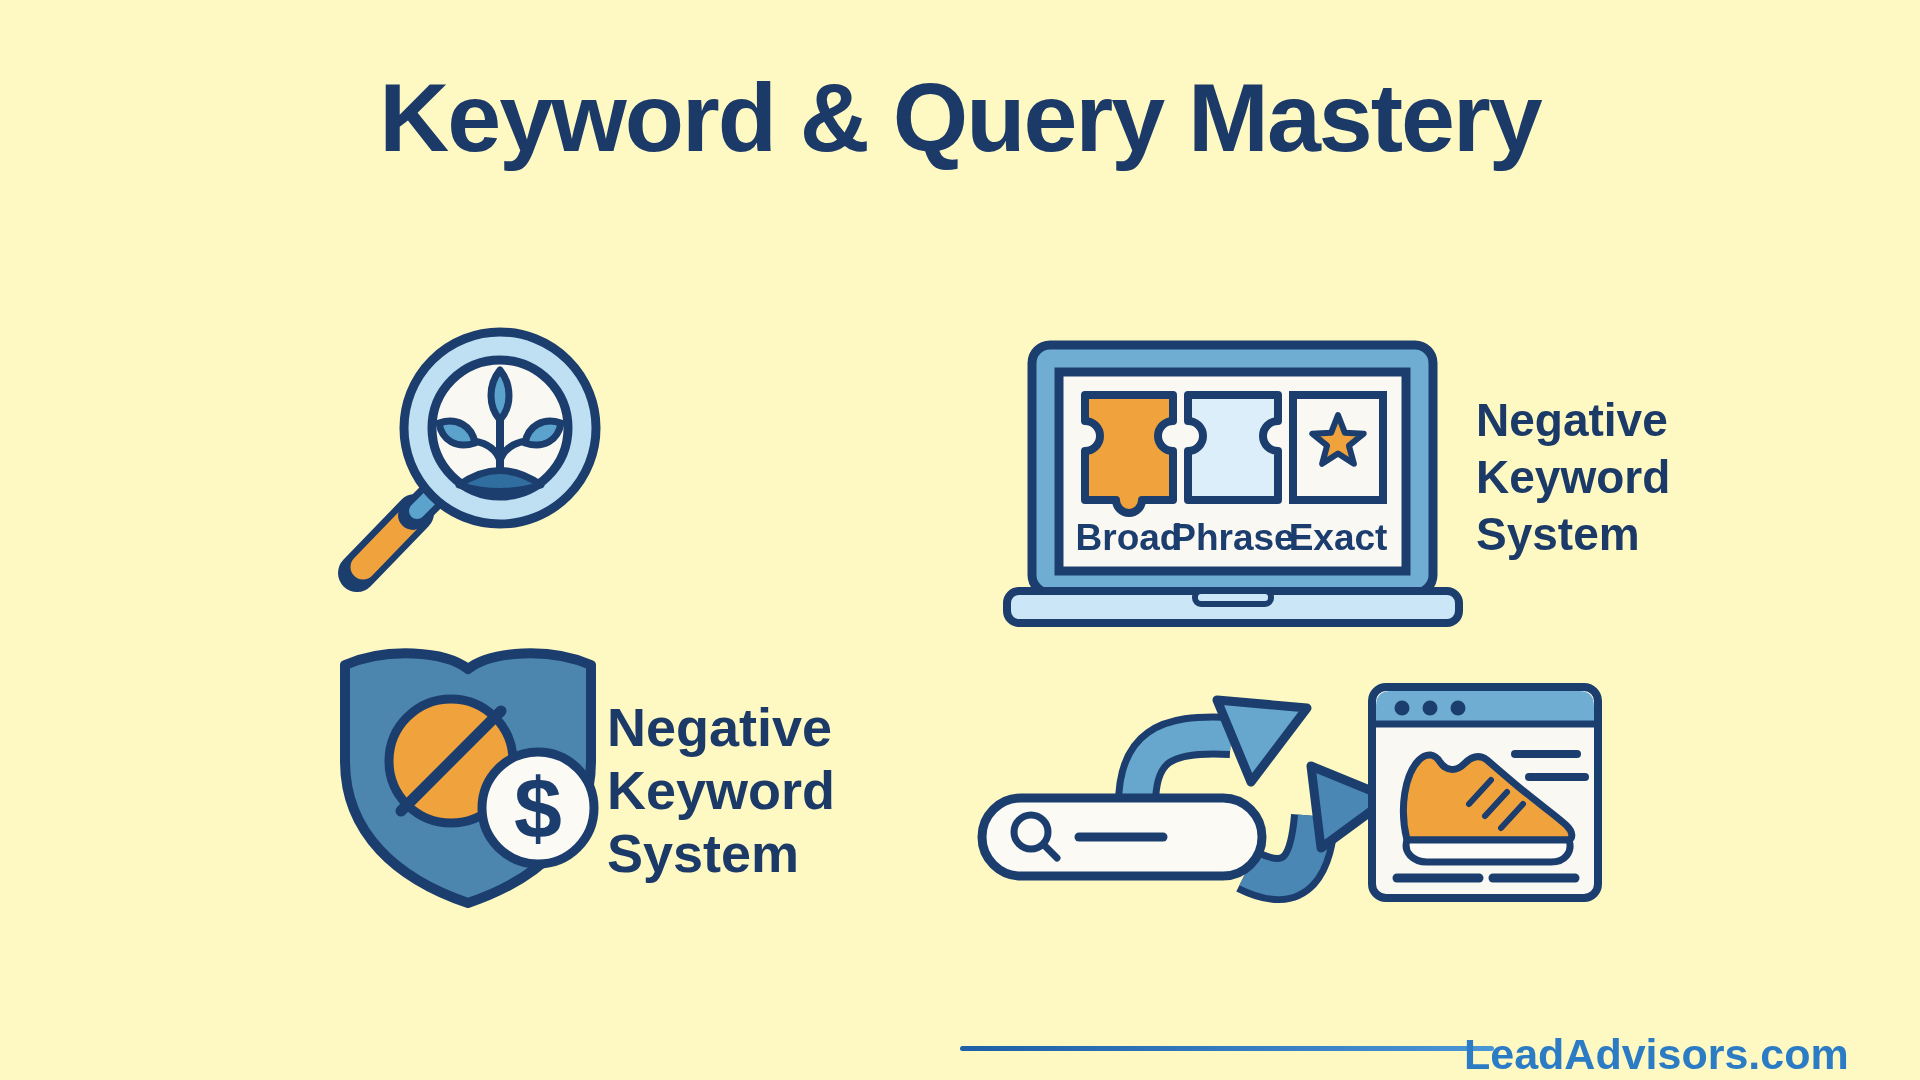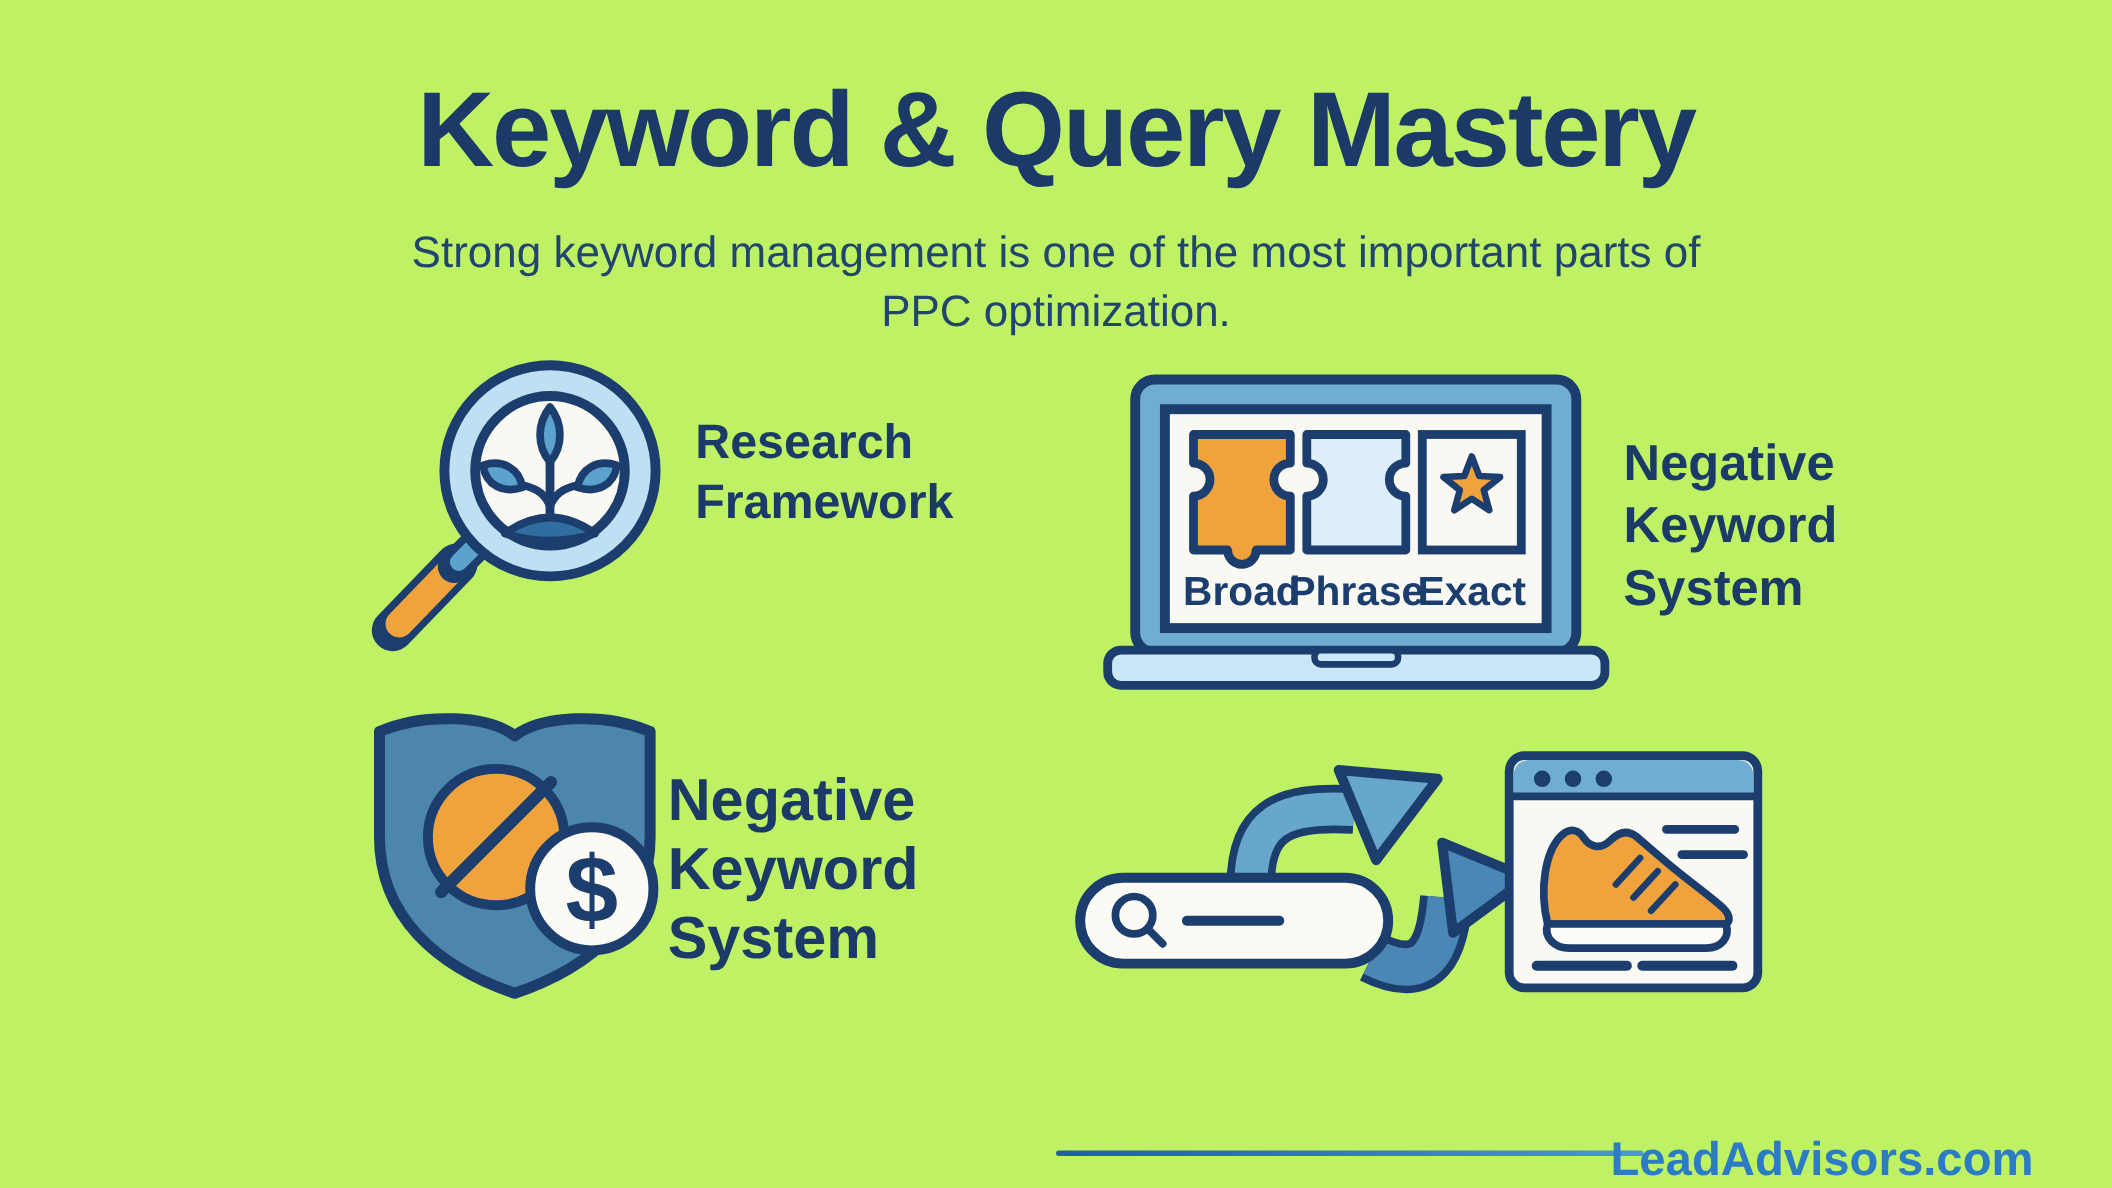--- a/index.html
+++ b/index.html
@@ -1,21 +1,21 @@
 <!DOCTYPE html>
 <html><head>
 <meta charset="utf-8">
 <style>
   * { margin: 0; padding: 0; box-sizing: border-box; }
   html,body { background: #ffffff; }
   .canvas {
     position: relative;
     width: 1920px;
     height: 1080px;
-    background: #bef264;
+    background: #fef9c3;
     font-family: "Liberation Sans", sans-serif;
     overflow: hidden;
   }
   .abs { position: absolute; }
   .title {
     left: 0; right: 0; top: 62px;
     text-align: center;
     font-size: 97px;
     font-weight: bold;
     letter-spacing: -2px;
@@ -54,22 +54,20 @@
   svg { overflow: visible; display: block; }
   .svg-label { font: bold 37px "Liberation Sans", sans-serif; fill: #1C3E6E; }
   .dollar    { font: bold 86px "Liberation Sans", sans-serif; fill: #1C3E6E; }
 </style>
 </head>
 <body>
 
 <div class="canvas">
 
   <h1 class="abs title">Keyword &amp; Query Mastery</h1>
-  <p class="abs subtitle">Strong keyword management is one of the most important parts of
-PPC optimization.</p>
 
   <svg class="abs" style="left:335px; top:315px;" width="290" height="305" viewBox="0 0 290 305" aria-hidden="true">
 
     <line x1="80" y1="198" x2="22" y2="258" stroke="#1C3E6E" stroke-width="38" stroke-linecap="round"></line>
     <line x1="83" y1="195" x2="28" y2="252" stroke="#F0A33C" stroke-width="25" stroke-linecap="round"></line>
     <line x1="103" y1="175" x2="78" y2="200" stroke="#1C3E6E" stroke-width="30" stroke-linecap="round"></line>
     <line x1="104" y1="174" x2="82" y2="196" stroke="#5BA3CC" stroke-width="16" stroke-linecap="round"></line>
 
     <circle cx="165" cy="113" r="96" fill="#BFE0F2" stroke="#1C3E6E" stroke-width="9"></circle>
     <circle cx="165" cy="113" r="68" fill="#FAF8F2" stroke="#1C3E6E" stroke-width="9"></circle>
@@ -77,22 +75,20 @@
     <g>
       <path d="M165,152 L165,100" stroke="#1C3E6E" stroke-width="8" stroke-linecap="round" fill="none"></path>
       <path d="M165,146 C161,133 151,128 139,126" stroke="#1C3E6E" stroke-width="7" stroke-linecap="round" fill="none"></path>
       <path d="M165,146 C169,133 179,128 191,126" stroke="#1C3E6E" stroke-width="7" stroke-linecap="round" fill="none"></path>
       <path d="M165,105 C153,91 153,70 165,55 C177,70 177,91 165,105 Z" fill="#5BA3CC" stroke="#1C3E6E" stroke-width="7" stroke-linejoin="round"></path>
       <path d="M140,128 C122,134 107,126 104,108 C122,102 137,111 140,128 Z" fill="#5BA3CC" stroke="#1C3E6E" stroke-width="7" stroke-linejoin="round"></path>
       <path d="M190,128 C208,134 223,126 226,108 C208,102 193,111 190,128 Z" fill="#5BA3CC" stroke="#1C3E6E" stroke-width="7" stroke-linejoin="round"></path>
       <path d="M124,170 Q165,141 206,170 Q165,183 124,170 Z" fill="#2F6E9E" stroke="#1C3E6E" stroke-width="7" stroke-linejoin="round"></path>
     </g>
   </svg>
-  <div class="abs label label-research">Research
-Framework</div>
 
   <svg class="abs" style="left:1005px; top:340px;" width="460" height="300" viewBox="0 0 460 300" aria-hidden="true">
     <rect x="27" y="5" width="401" height="248" rx="18" fill="#6FADD3" stroke="#1C3E6E" stroke-width="9"></rect>
     <rect x="54" y="32" width="347" height="199" fill="#FAF8F2" stroke="#1C3E6E" stroke-width="9"></rect>
 
     <path d="M 80,55 H 168 V 81 A 15 15 0 0 0 168,111 V 160 H 137 A 13 13 0 0 1 111,160 H 80 V 111 A 15 15 0 0 0 80,81 Z" fill="#F0A33C" stroke="#1C3E6E" stroke-width="8" stroke-linejoin="round"></path>
 
     <path d="M 183,55 H 273 V 81 A 15 15 0 0 0 273,111 V 160 H 183 V 111 A 15 15 0 0 0 183,81 Z" fill="#DCEEF9" stroke="#1C3E6E" stroke-width="8" stroke-linejoin="round"></path>
 
     <rect x="288" y="55" width="90" height="105" fill="#FAF8F2" stroke="#1C3E6E" stroke-width="8"></rect>

